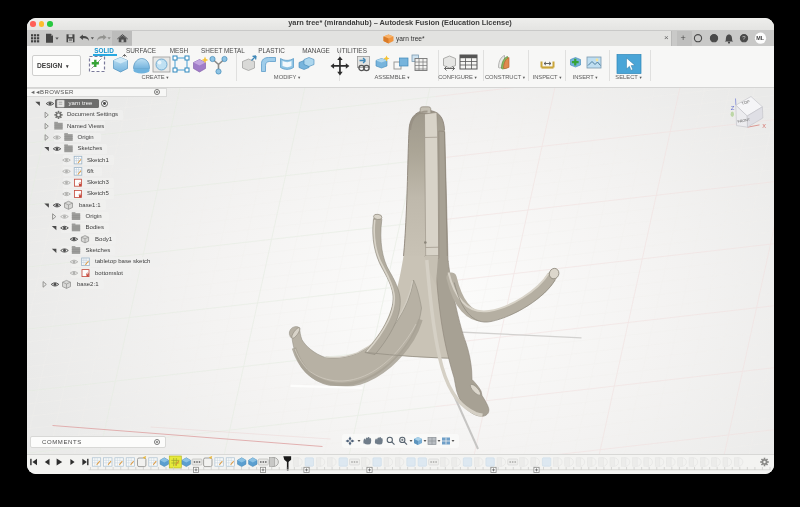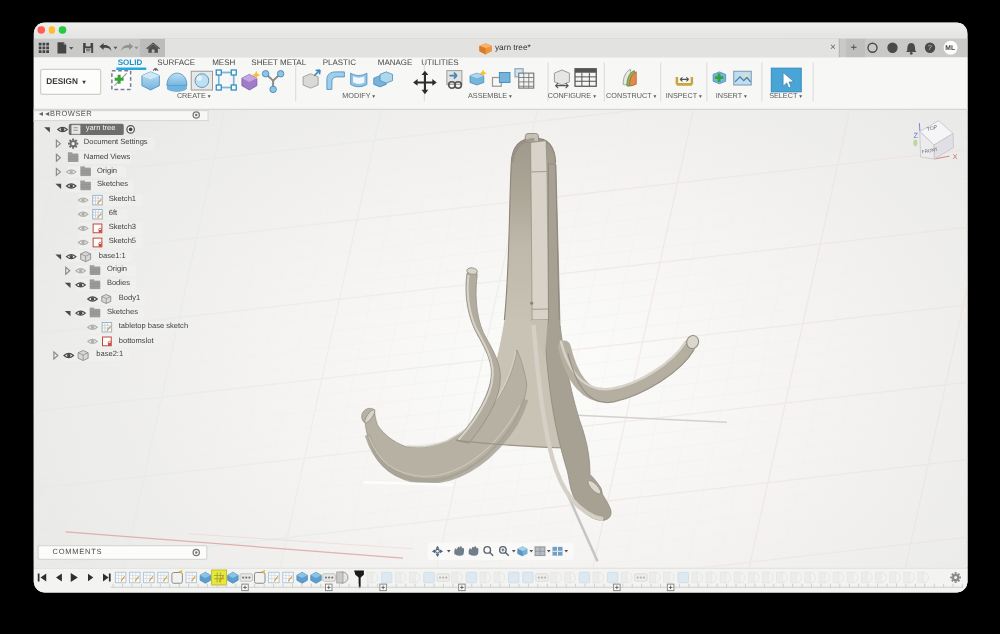--- a/index.html
+++ b/index.html
@@ -6,20 +6,21 @@
 *{box-sizing:border-box;}
 .abs{position:absolute;}
 </style></head>
 <body>
 <div class="abs" style="left:0;top:0;width:800px;height:507px;background:#000;">
 <div class="abs" style="left:26.5px;top:17.5px;width:747px;height:456.5px;background:#f6f6f5;border-radius:9px;box-shadow:0 8px 30px rgba(0,0,0,0.55);"></div>
     <div class="abs" style="left:26.5px;top:17.5px;width:747px;height:13.5px;background:linear-gradient(#eeeeec,#e4e4e2);border-radius:9px 9px 0 0;border-bottom:1px solid #c9c9c8;"></div>
     <div class="abs" style="left:30.400000000000002px;top:21.4px;width:5.6px;height:5.6px;border-radius:50%;background:#ff5f57;"></div>
     <div class="abs" style="left:38.800000000000004px;top:21.4px;width:5.6px;height:5.6px;border-radius:50%;background:#febc2e;"></div>
     <div class="abs" style="left:47.2px;top:21.4px;width:5.6px;height:5.6px;border-radius:50%;background:#28c840;"></div>
+    <div class="abs" style="left:150px;top:18.2px;width:500px;text-align:center;font-size:7.4px;font-weight:bold;color:#3c3c3c;">yarn tree* (mirandahub) – Autodesk Fusion (Education License)</div>
     <div class="abs" style="left:26.5px;top:31px;width:747px;height:14.5px;background:#c9c9c8;"></div>
     <svg class="abs" style="left:26.5px;top:31px;" width="360" height="14.5" viewBox="26.5 31 360 14.5">
 <g fill="#424242" stroke="none">
  <g transform="translate(30.5,34.2)">
   <rect x="0" y="0" width="2.2" height="2.2"></rect>
           <rect x="3" y="0" width="2.2" height="2.2"></rect>
           <rect x="6" y="0" width="2.2" height="2.2"></rect>
   <rect x="0" y="3" width="2.2" height="2.2"></rect>
           <rect x="3" y="3" width="2.2" height="2.2"></rect>
           <rect x="6" y="3" width="2.2" height="2.2"></rect>

